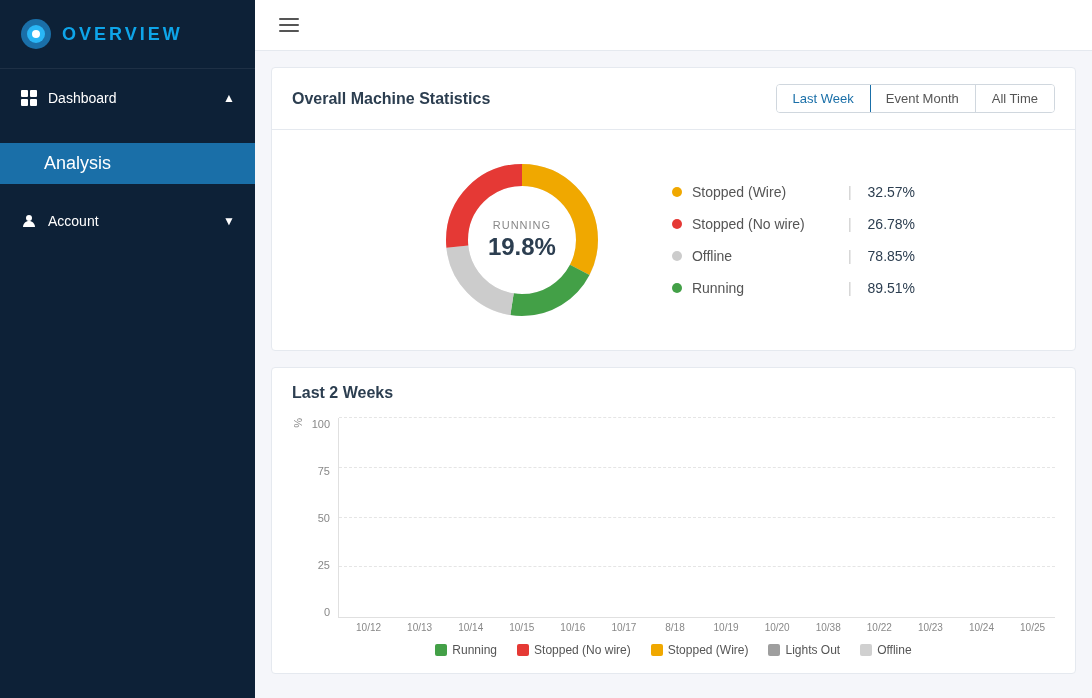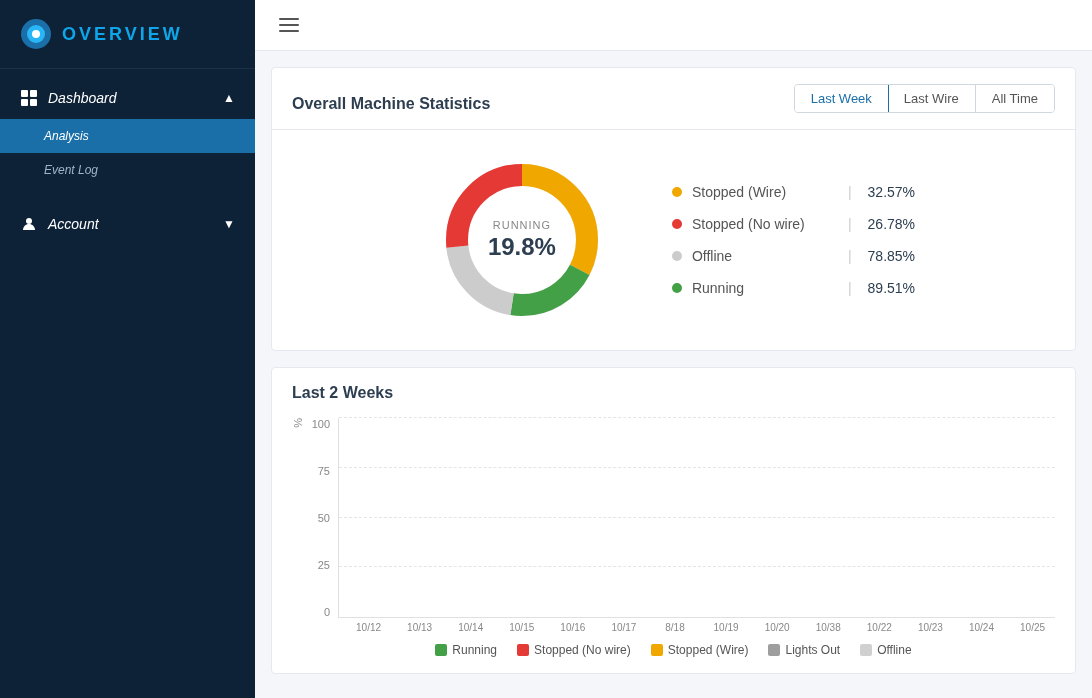--- a/index.html
+++ b/index.html
@@ -27,42 +27,42 @@
       height: 32px;
     }
     .logo-text {
       font-size: 18px;
       font-weight: 700;
       letter-spacing: 3px;
       color: #0ea5e9;
     }
     .nav-section {
       padding: 8px 0;
-      font-style: italic;
     }
     .nav-item {
       display: flex;
       align-items: center;
       padding: 12px 20px;
       color: #a0b4c8;
       cursor: pointer;
       font-size: 14px;
       gap: 10px;
       transition: background 0.15s;
     }
     .nav-item.parent { color: #fff; font-weight: 500; }
     .nav-item .chevron { margin-left: auto; font-size: 12px; }
     .nav-sub-item {
       display: flex;
       align-items: center;
       padding: 10px 20px 10px 44px;
       color: #a0b4c8;
       cursor: pointer;
-      font-size: 12px;
+      font-size: 18px;
       transition: background 0.15s;
+      margin-top: 24px;
     }
     .nav-sub-item.active { background: #1a6fa8; color: #fff; }
     .nav-icon { width: 18px; height: 18px; display: flex; align-items: center; justify-content: center; }
 
     
     .main {
       flex: 1;
       display: flex;
       flex-direction: column;
       overflow: hidden;
@@ -97,21 +97,21 @@
 
     
     .card {
       background: #fff;
       border: 1px solid #e5e9ef;
       margin: 16px;
       border-radius: 4px;
     }
     .card-header {
       display: flex;
-      align-items: flex-end;
+      align-items: center;
       justify-content: space-between;
       padding: 16px 20px;
       border-bottom: 1px solid #e5e9ef;
     }
     .card-title {
       font-size: 16px;
       font-weight: 600;
       color: #2c3e50;
     }
     .time-buttons {
@@ -310,23 +310,20 @@
             <rect x="0" y="9" width="7" height="7" rx="1"></rect>
             <rect x="9" y="9" width="7" height="7" rx="1"></rect>
           </svg>
       </span>
       <span>Dashboard</span>
       <span class="chevron">▲</span>
     </div>
     <div class="nav-sub-item active">
       <span>Analysis</span>
     </div>
-    <div class="nav-sub-item">
-      <span>Event Log</span>
-    </div>
   </div>
 
   <div class="nav-section">
     <div class="nav-item parent">
       <span class="nav-icon">
         <svg width="16" height="16" viewBox="0 0 16 16" fill="currentColor">
             <circle cx="8" cy="5" r="3"></circle>
             <path d="M2 14c0-3.314 2.686-6 6-6s6 2.686 6 6"></path>
           </svg>
       </span>
@@ -346,21 +343,21 @@
     </div>
   </div>
 
   <div class="content">
 
     <div class="card">
       <div class="card-header">
         <span class="card-title">Overall Machine Statistics</span>
         <div class="time-buttons">
           <button class="time-btn active">Last Week</button>
-          <button class="time-btn">Last Wire</button>
+          <button class="time-btn">Event Month</button>
           <button class="time-btn">All Time</button>
         </div>
       </div>
       <div class="card-body">
 
         <div class="donut-wrapper">
           <svg width="180" height="180" viewBox="0 0 180 180">
 
             <circle cx="90" cy="90" r="65" fill="none" stroke="#e8e8e8" stroke-width="22"></circle>
 

